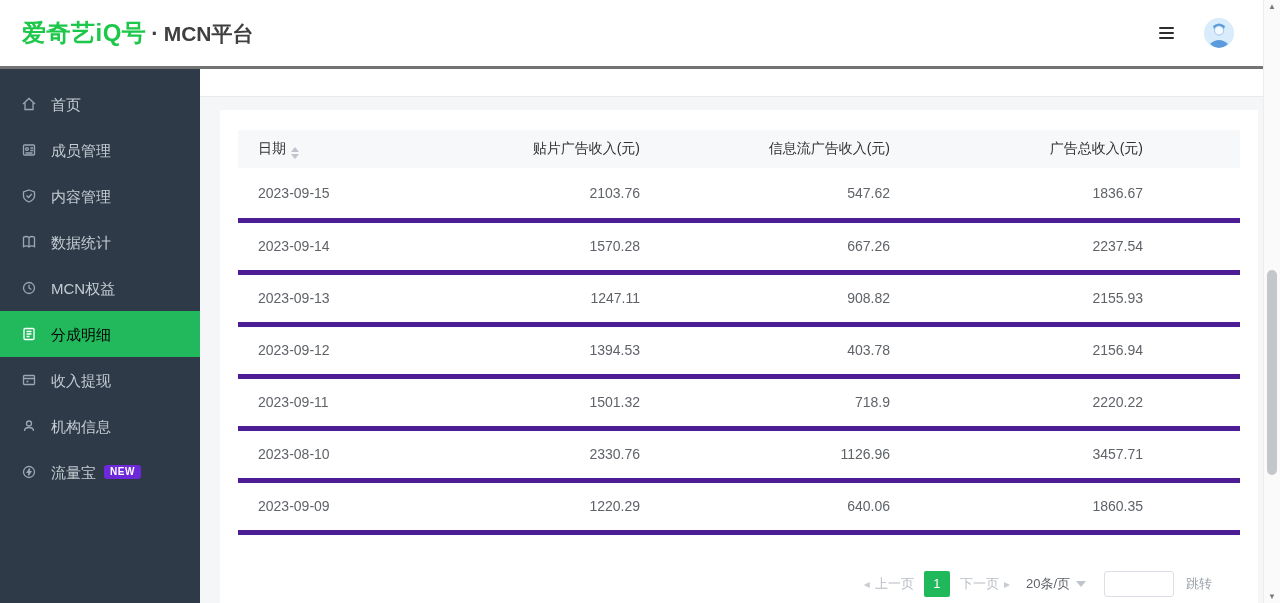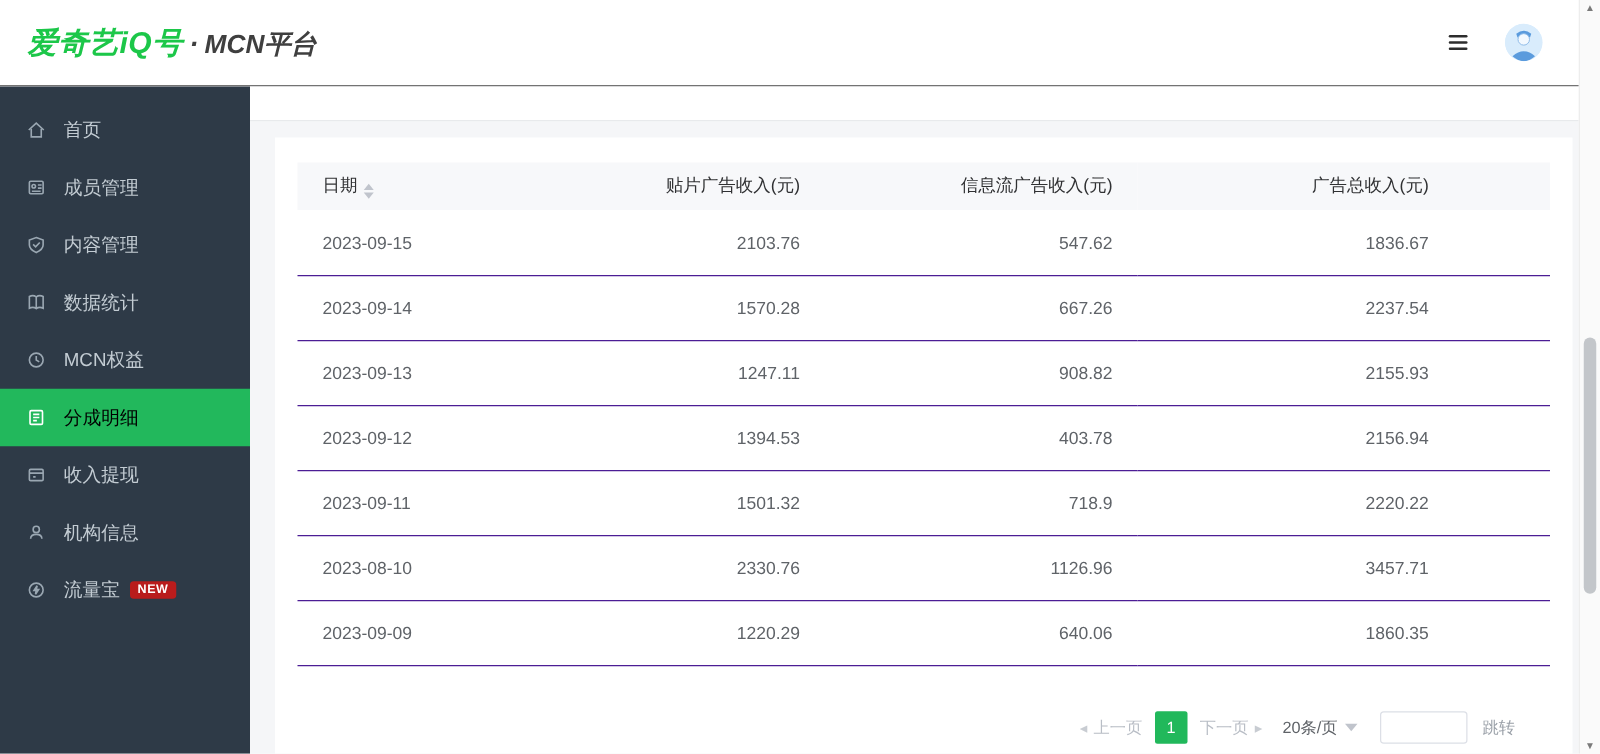--- a/index.html
+++ b/index.html
@@ -2,61 +2,61 @@
 <html><head>
 <meta charset="utf-8">
 <style>
   * { margin:0; padding:0; box-sizing:border-box; }
   html,body { width:1280px; height:603px; overflow:hidden; background:#fff;
     font-family:"Liberation Sans","DejaVu Sans",sans-serif; }
   .stage { position:relative; width:1280px; height:603px; background:#f5f6f8; }
 
   
   .app-header { position:absolute; top:0; left:0; width:1280px; height:69px;
-    background:#fff; border-bottom:1px solid #737373; display:flex; align-items:center;
-    padding:0 46px 0 22px; z-index:3;font-style:italic; }
+    background:#fff; border-bottom:3px solid #737373; display:flex; align-items:center;
+    padding:0 46px 0 22px; z-index:3; }
   .logo { display:flex; align-items:baseline; cursor:pointer; }
   .logo-main { font-size:24px; font-weight:800; color:#1cc749; letter-spacing:.5px; }
   .logo-sep { font-size:22px; font-weight:800; color:#3f3f3f; margin:0 5px; }
   .logo-suffix { font-size:21px; font-weight:600; color:#3f3f3f; }
   .header-right { margin-left:auto; display:flex; align-items:center; gap:30px; }
   .hamburger { width:15px; display:flex; flex-direction:column; gap:3px; cursor:pointer; }
   .hamburger i { display:block; height:2px; background:#2d2d2d; border-radius:1px; }
   .avatar { width:30px; height:30px; border-radius:50%; background:#d9ecfc; overflow:hidden;
     cursor:pointer; display:flex; align-items:center; justify-content:center; }
 
   
   .sidebar { position:absolute; top:69px; left:0; width:200px; height:534px;
     background:#2e3a47; padding-top:12px; z-index:2; }
   .side-item { height:46px; display:flex; align-items:center; padding-left:21px;
     color:#c3ccd3; font-size:15px; cursor:pointer; }
   .side-item .s-icon { width:16px; height:16px; margin-right:14px; color:#9aa7b2;
     flex:0 0 16px; display:flex; align-items:center; justify-content:center; }
   .side-item.active { background:#22b85c; color:#000000; }
   .side-item.active .s-icon { color:#fff; }
   .side-label { line-height:1; }
-  .new-badge { margin-left:8px; background:#b91c1c; color:#fff; font-size:10px;
+  .new-badge { margin-left:8px; background:#6d28d9; color:#fff; font-size:10px;
     font-weight:700; padding:2px 6px; border-radius:3px; line-height:1; letter-spacing:.5px; }
 
   
   .main { position:absolute; top:69px; left:200px; width:1063px; height:534px;
     background:#f5f6f8; }
   .top-strip { height:28px; background:#fff; border-bottom:1px solid #e8eaec; }
   .card { position:absolute; top:41px; left:20px; width:1038px; height:493px;
     background:#fff; padding:20px 18px 0 18px; }
 
   table.rev { width:100%; border-collapse:collapse; table-layout:fixed; }
   table.rev col.c1 { width:222px; } table.rev col.c2 { width:200px; }
   table.rev col.c3 { width:250px; } table.rev col.c4 { width:auto; }
   table.rev th { background:#f7f8fa; height:38px; font-size:14px; font-weight:400;
     color:#303133; padding:0 20px; white-space:nowrap; }
   table.rev th.left { text-align:left; } table.rev th.right, table.rev td.right { text-align:right; }
   table.rev th:last-child, table.rev td:last-child { padding-right:97px; }
   table.rev td { height:52px; font-size:14px; color:#5f6368; padding:0 20px;
-    border-bottom:1px solid #4c1d95; text-align:left; }
+    border-bottom:5px solid #4c1d95; text-align:left; }
   .sort-caret { display:inline-flex; flex-direction:column; gap:2px; margin-left:5px;
     vertical-align:1px; cursor:pointer; }
   .sort-caret i { display:block; width:0; height:0; border-left:4px solid transparent;
     border-right:4px solid transparent; }
   .sort-caret .up   { border-bottom:5px solid #c0c4cc; }
   .sort-caret .down { border-top:5px solid #c0c4cc; }
 
   
   .pagination { display:flex; align-items:center; justify-content:flex-end; gap:10px;
     margin:36px 28px 0 0; font-size:13px; }

